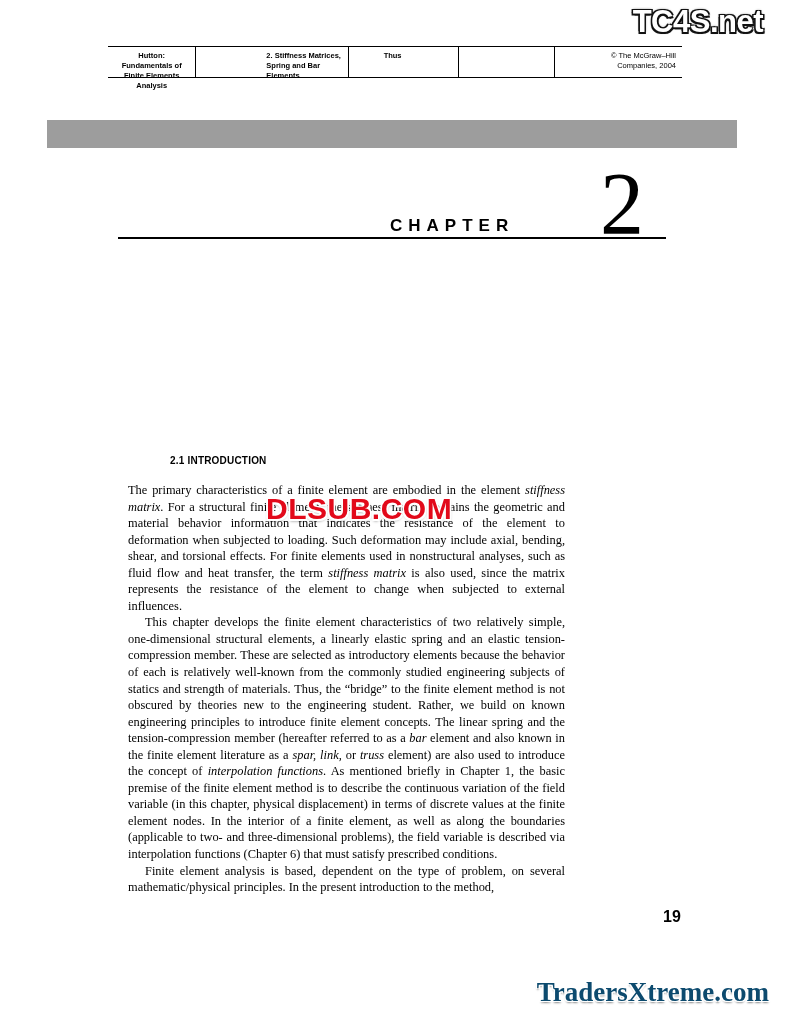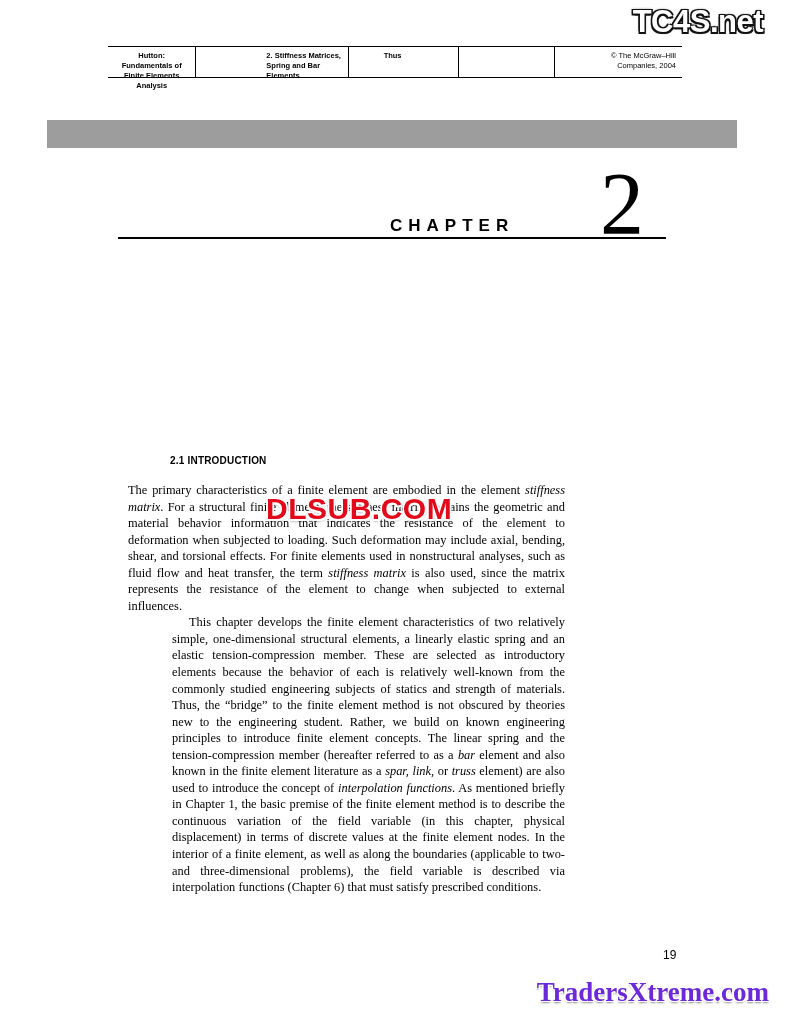--- a/index.html
+++ b/index.html
@@ -48,21 +48,21 @@
     z-index: 50;
     margin-left: 8px;
   }
   .wm-traders {
     position: absolute;
     bottom: 16px;
     right: 22px;
     font-family: "Liberation Serif", serif;
     font-weight: bold;
     font-size: 27px;
-    color: #6d28d9;
+    color: #0c4a6e;
     text-shadow:
       -1.4px -1.4px 0 #ffffff, 1.4px -1.4px 0 #ffffff,
       -1.4px  1.4px 0 #ffffff, 1.4px  1.4px 0 #ffffff,
       0 2px 2px rgba(0,0,0,.45);
     z-index: 50;
   }
 
   
   .page {
     position: absolute;
@@ -167,32 +167,31 @@
     position: absolute;
     left: 128px;
     top: 482px;
     width: 437px;
     font-size: 12.4px;
     line-height: 1.335;
     text-align: justify;
     text-justify: inter-word;
   }
   .body-col p { margin: 0; }
-  .body-col p.indent { text-indent: 17px; margin-left: 44px; }
+  .body-col p.indent { text-indent: 17px; }
   .it { font-style: italic; }
 
   
   .folio {
     position: absolute;
     left: 663px;
     top: 908px;
     font-family: "Liberation Sans", sans-serif;
-    font-weight: normal;
-    font-size: 12px;
-    margin-top: 40px;
+    font-weight: bold;
+    font-size: 16px;
   }
 </style>
 </head>
 <body>
 
 <div class="page">
 
   <div class="hdr">
     <div class="hdr-cell hdr-c1">
       <span>Hutton: Fundamentals of</span><br>
@@ -221,20 +220,21 @@
   <div class="chapter-rule"></div>
 
 
   <div class="section-head">2.1 INTRODUCTION</div>
 
   <div class="body-col">
     <p><span>The primary characteristics of a finite element are embodied in the element </span><span class="it">stiffness matrix</span><span>. For a structural finite element, the stiffness matrix contains the geometric and material behavior information that indicates the resistance of the element to deformation when subjected to loading. Such deformation may include axial, bending, shear, and torsional effects. For finite elements used in nonstructural analyses, such as fluid flow and heat transfer, the term </span><span class="it">stiffness matrix</span><span> is also used, since the matrix represents the resistance of the element to change when subjected to external influences.</span></p>
 
     <p class="indent"><span>This chapter develops the finite element characteristics of two relatively simple, one-dimensional structural elements, a linearly elastic spring and an elastic tension-compression member. These are selected as introductory elements because the behavior of each is relatively well-known from the commonly studied engineering subjects of statics and strength of materials. Thus, the “bridge” to the finite element method is not obscured by theories new to the engineering student. Rather, we build on known engineering principles to introduce finite element concepts. The linear spring and the tension-compression member (hereafter referred to as a </span><span class="it">bar</span><span> element and also known in the finite element literature as a </span><span class="it">spar, link,</span><span> or </span><span class="it">truss</span><span> element) are also used to introduce the concept of </span><span class="it">interpolation functions</span><span>. As mentioned briefly in Chapter 1, the basic premise of the finite element method is to describe the continuous variation of the field variable (in this chapter, physical displacement) in terms of discrete values at the finite element nodes. In the interior of a finite element, as well as along the boundaries (applicable to two- and three-dimensional problems), the field variable is described via interpolation functions (Chapter 6) that must satisfy prescribed conditions.</span></p>
 
+    <p class="indent">Finite element analysis is based, dependent on the type of problem, on several mathematic/physical principles. In the present introduction to the method,</p>
   </div>
 
   <div class="folio">19</div>
 </div>
 
 <div class="wm-tc4s">TC4S.net</div>
 <div class="wm-dlsub">DLSUB.COM</div>
 <div class="wm-traders">TradersXtreme.com</div>
 
 </body></html>

